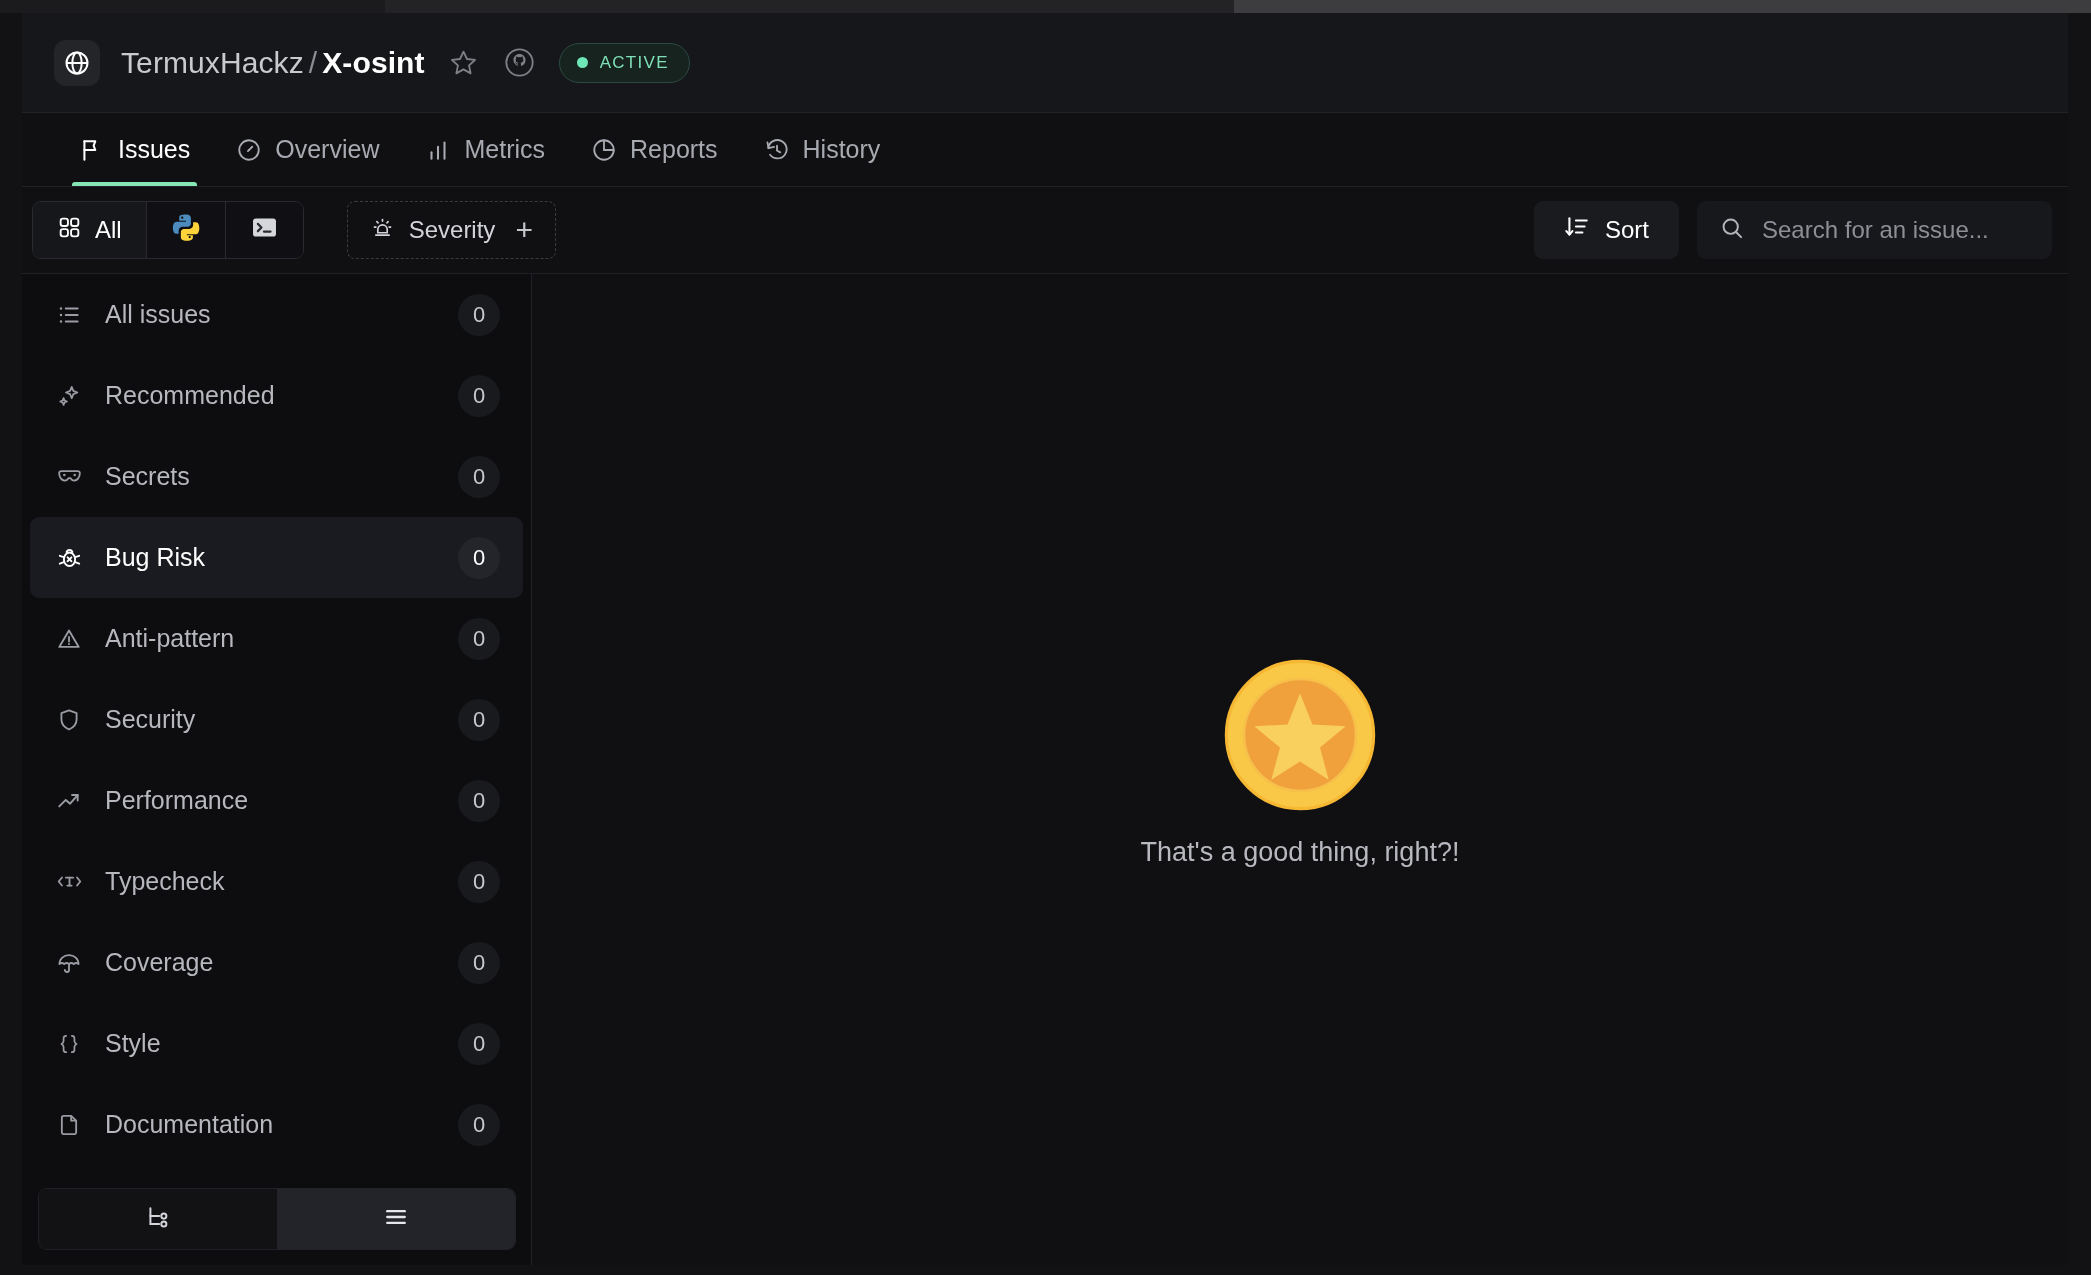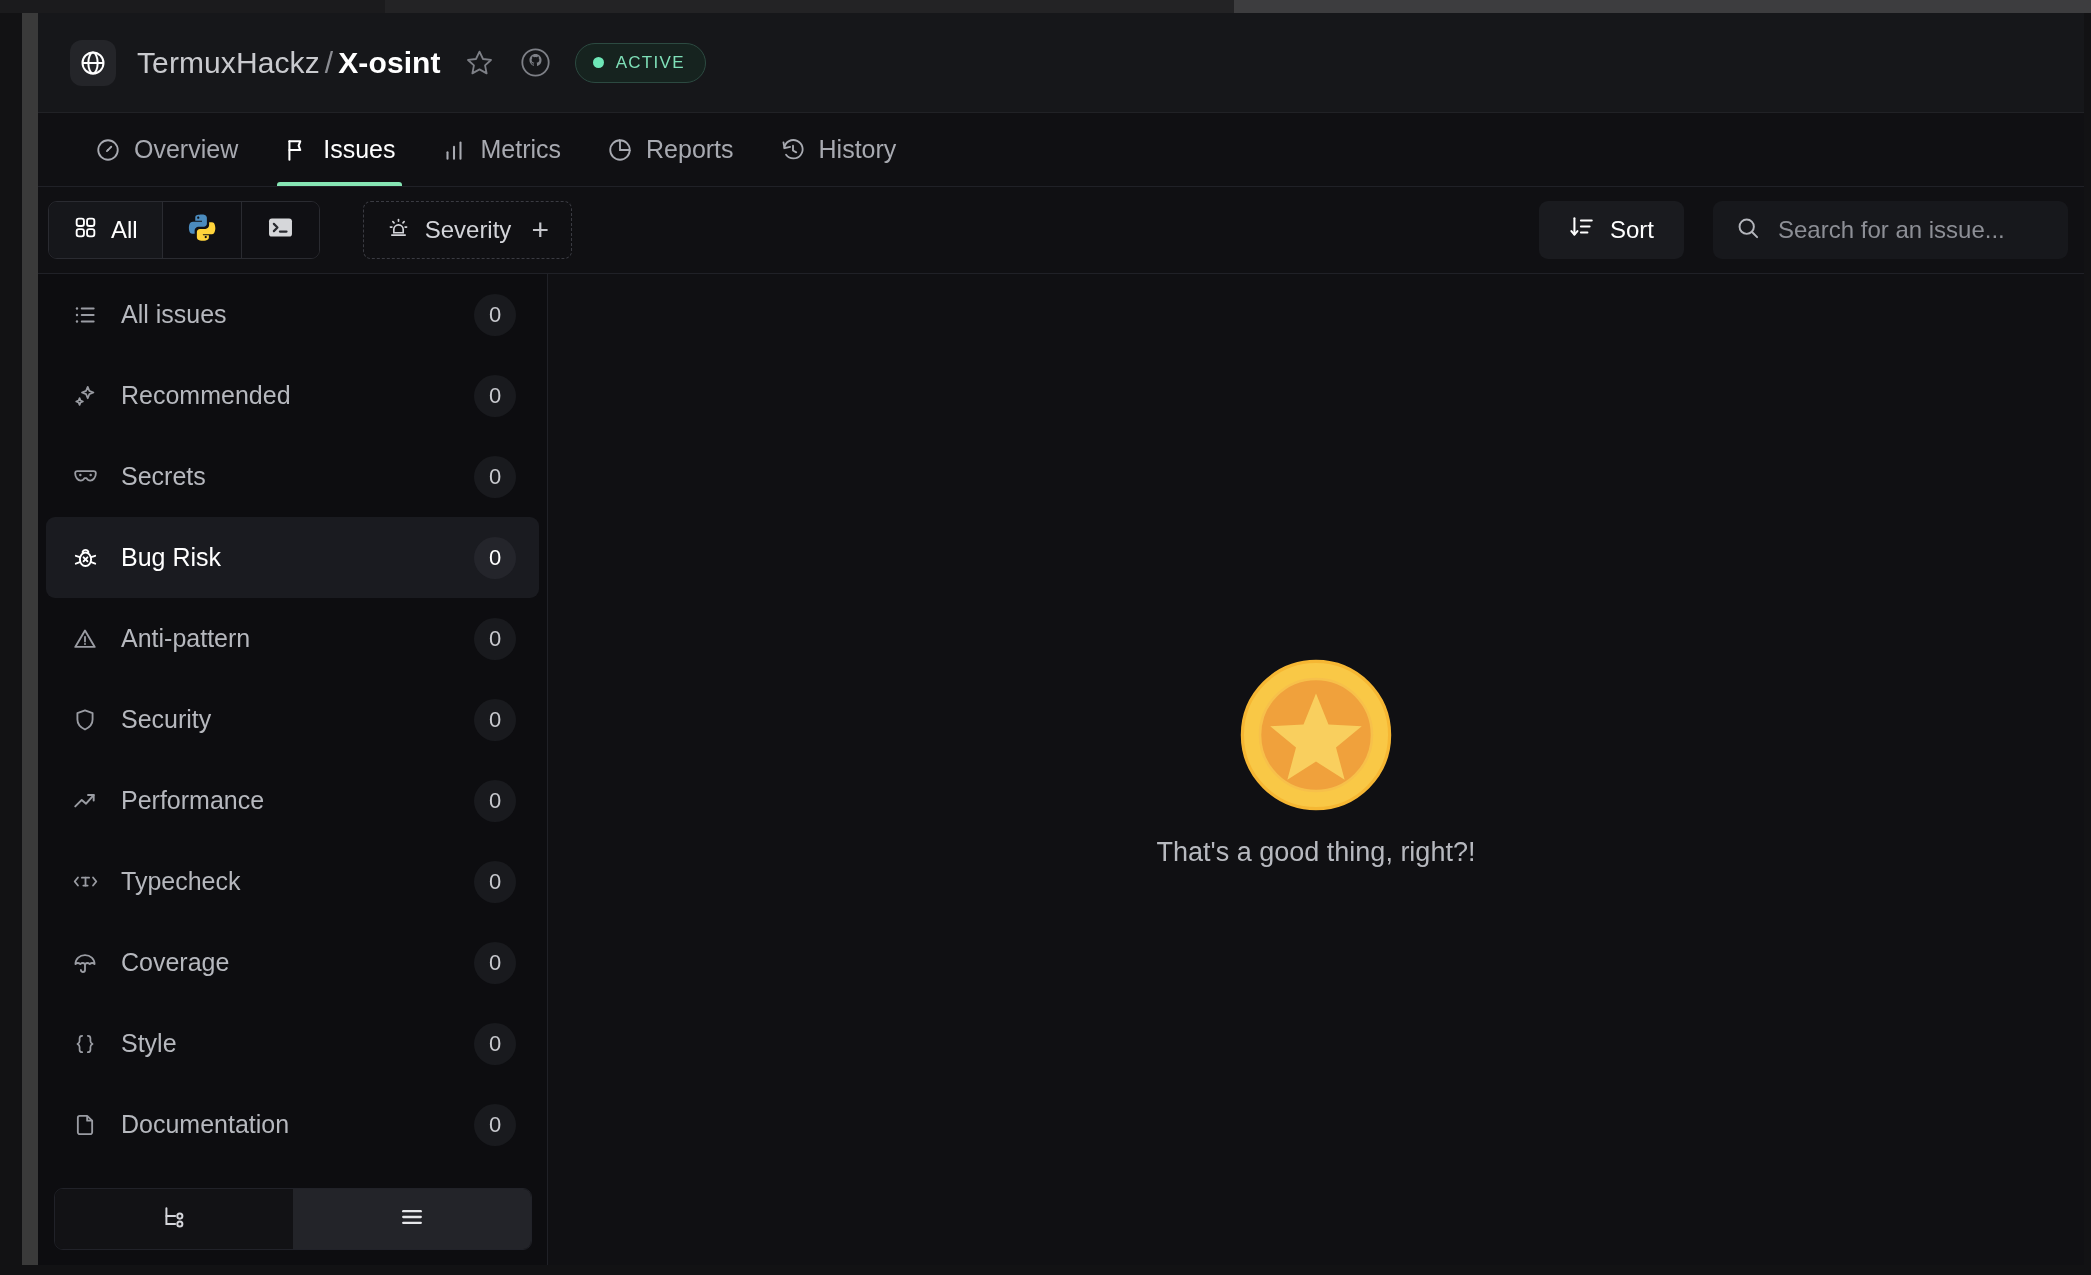--- a/index.html
+++ b/index.html
@@ -18,21 +18,21 @@
   .chrome-seg-a { position:absolute; left:0; top:0; width:385px; height:13px; background:#1b1b1d; }
   .chrome-seg-b { position:absolute; left:385px; top:0; width:849px; height:13px; background:#232325; }
   .chrome-seg-c { position:absolute; left:1234px; top:0; width:857px; height:13px; background:#3d3d3f; }
 
   #left-rail { position:absolute; left:0; top:13px; width:22px; height:1262px; background:#121214; }
   #right-rail { position:absolute; left:2068px; top:13px; width:23px; height:1262px; background:#121214; }
   #bottom-rail { position:absolute; left:0; bottom:0; width:2091px; height:10px; background:#121214; }
 
   
   #app {
-    position: absolute; left: 38px; top: 13px;
+    position: absolute; left: 22px; top: 13px;
     width: 2046px; height: 1252px;
     background: #101013;
     overflow: hidden;
   }
 
   
   #repo-header {
     position: relative; height: 100px;
     background: #16171a;
     display: flex; align-items: center;
@@ -107,21 +107,21 @@
   }
   .seg:last-child { border-right:none; }
   .seg.unsel { background:#101014; }
   #severity-chip {
     margin-left: 43px; height:58px; padding: 0 22px;
     border:1.5px dashed #3a3b42; border-radius:8px;
     display:flex; align-items:center; gap:14px;
     color:#d3d4d9; font-size:24px; cursor:pointer;
   }
   #severity-chip .plus { font-size:30px; color:#c5c6cb; margin-left:6px; line-height:1; }
-  #toolbar-right { margin-left:auto; display:flex; gap:29px; }
+  #toolbar-right { margin-left:auto; display:flex; gap:18px; }
   #sort-button {
     height:58px; padding: 0 30px; border-radius:9px; background:#1a1b1f;
     display:flex; align-items:center; gap:15px;
     color:#ffffff; font-size:24px; cursor:pointer;
   }
   #search-box {
     height:58px; width:355px; border-radius:9px; background:#17181c;
     display:flex; align-items:center; gap:17px; padding: 0 22px;
     cursor:text;
   }
@@ -213,40 +213,40 @@
         <path d="M12 5.4c-2.6 0-4.7 2.1-4.7 4.7 0 2.1 1.35 3.85 3.2 4.47.23.05.32-.1.32-.22v-.86c-1.3.28-1.58-.55-1.58-.55-.21-.54-.52-.69-.52-.69-.43-.29.03-.29.03-.29.47.03.72.48.72.48.42.72 1.1.51 1.37.39.04-.3.16-.51.3-.63-1.04-.12-2.13-.52-2.13-2.31 0-.51.18-.93.48-1.26-.05-.12-.21-.6.05-1.25 0 0 .39-.13 1.28.48a4.5 4.5 0 0 1 2.34 0c.89-.61 1.28-.48 1.28-.48.26.65.1 1.13.05 1.25.3.33.48.75.48 1.26 0 1.8-1.09 2.19-2.13 2.31.17.15.32.44.32.89v1.32c0 .12.08.27.32.22a4.71 4.71 0 0 0 3.2-4.47c0-2.6-2.1-4.7-4.7-4.7z" fill="#7e8087"></path>
       </svg>
     </div>
     <div id="status-badge">
       <span class="dot"></span>
       <span class="txt">ACTIVE</span>
     </div>
   </div>
 
   <div id="tabs">
+
+    <div class="tab active">
+      <span class="tab-ico">
+        <svg width="26" height="26" viewBox="0 0 24 24" fill="none" stroke="currentColor" stroke-width="1.9" stroke-linecap="round" stroke-linejoin="round">
+          <path d="M5 21V4"></path>
+            <path d="M5 4h10l-1.5 4L15 12H5"></path>
+        </svg>
+      </span>
+      <span>Issues</span>
+    </div>
 
     <div class="tab">
       <span class="tab-ico">
         <svg width="26" height="26" viewBox="0 0 24 24" fill="none" stroke="currentColor" stroke-width="1.7" stroke-linecap="round">
           <circle cx="12" cy="12" r="9"></circle>
             <path d="M15 9l-4 4"></path>
             <circle cx="12" cy="12" r="1" fill="currentColor" stroke="none"></circle>
         </svg>
       </span>
       <span>Overview</span>
-    </div>
-
-    <div class="tab active">
-      <span class="tab-ico">
-        <svg width="26" height="26" viewBox="0 0 24 24" fill="none" stroke="currentColor" stroke-width="1.9" stroke-linecap="round" stroke-linejoin="round">
-          <path d="M5 21V4"></path>
-            <path d="M5 4h10l-1.5 4L15 12H5"></path>
-        </svg>
-      </span>
-      <span>Issues</span>
     </div>
 
     <div class="tab">
       <span class="tab-ico">
         <svg width="26" height="26" viewBox="0 0 24 24" fill="none" stroke="currentColor" stroke-width="1.9" stroke-linecap="round">
           <line x1="6" y1="20" x2="6" y2="14"></line>
             <line x1="12" y1="20" x2="12" y2="9"></line>
             <line x1="18" y1="20" x2="18" y2="5"></line>
         </svg>
       </span>

